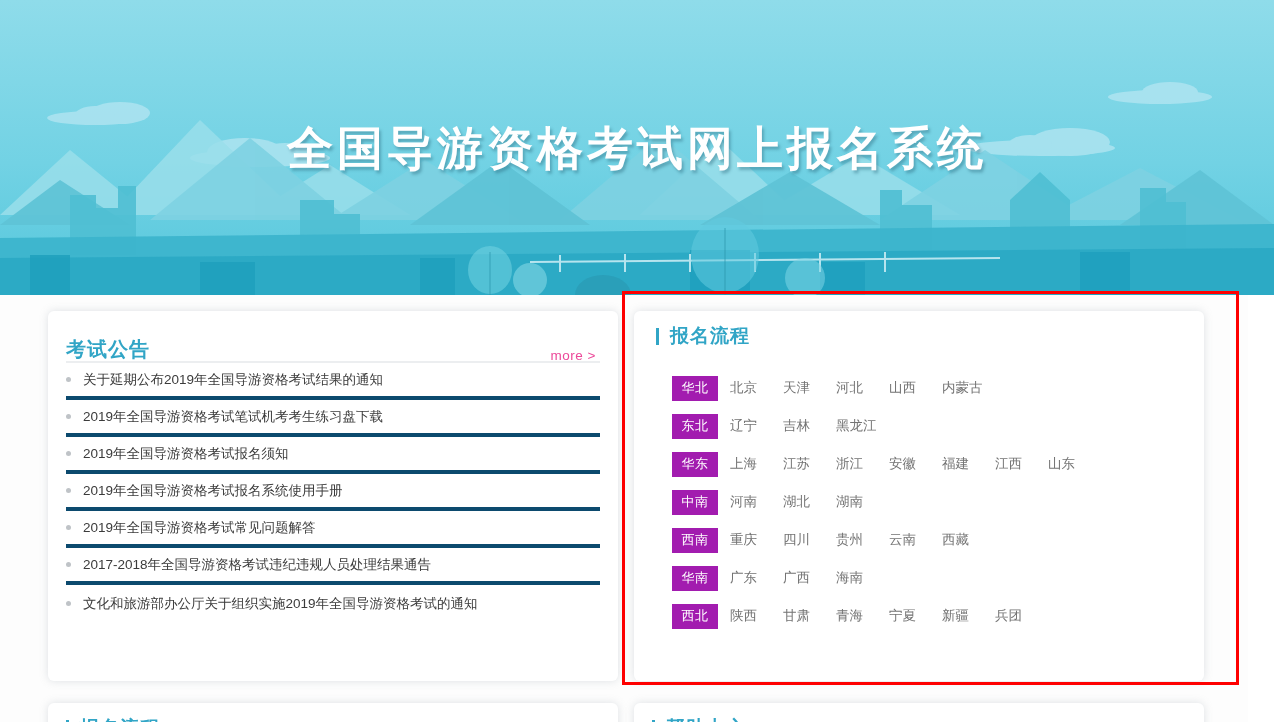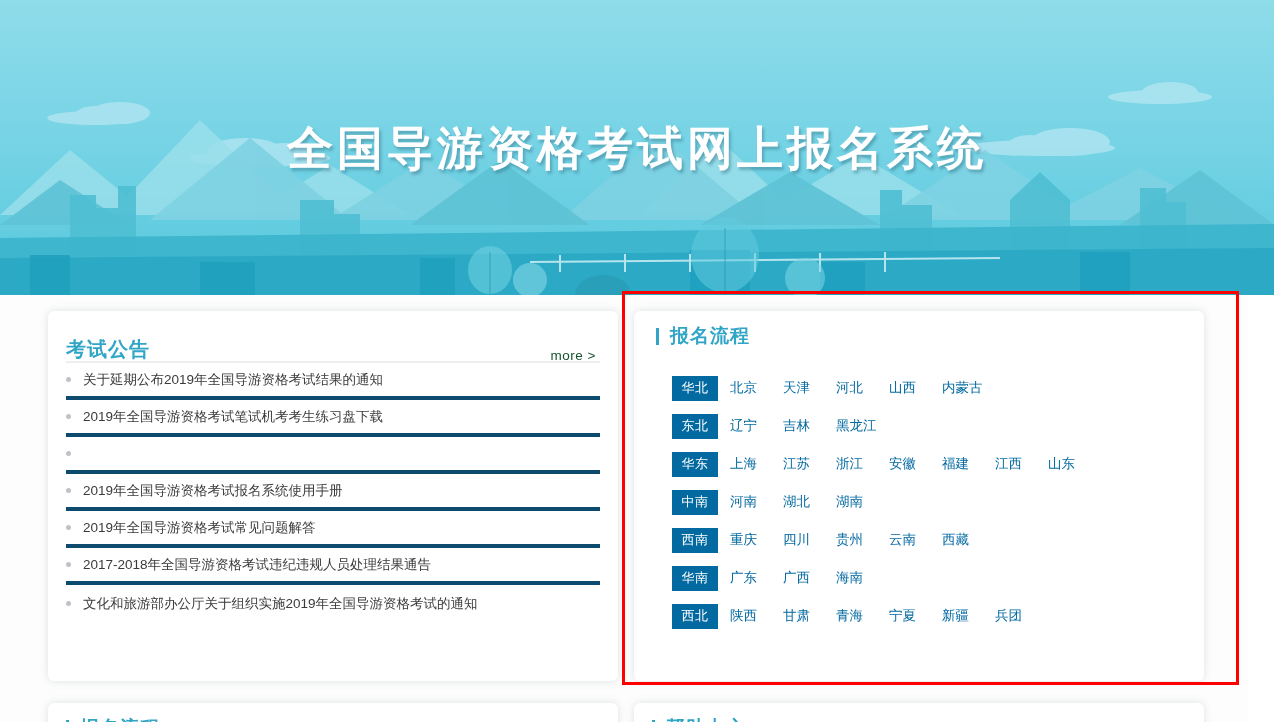--- a/index.html
+++ b/index.html
@@ -68,21 +68,21 @@
     justify-content: space-between;
   }
   .notice-title {
     font-size: 20px;
     font-weight: bold;
     color: #31a5c6;
     letter-spacing: 1px;
   }
   .more-link {
     font-size: 13.5px;
-    color: #14532d;
+    color: #ec4899;
     text-decoration: none;
     letter-spacing: 0.5px;
   }
   .head-rule {
     position: absolute;
     left: 18px; right: 18px;
     bottom: 0;
     height: 2px;
     background: #eceef0;
   }
@@ -133,36 +133,36 @@
 
   .region-rows { padding: 8px 0 0 38px; }
   .region-row {
     display: flex;
     align-items: center;
     height: 38px;
   }
   .region-badge {
     width: 46px;
     height: 25px;
-    background: #0369a1;
+    background: #a21caf;
     color: #ffffff;
     font-size: 13px;
     display: flex;
     align-items: center;
     justify-content: center;
     flex: 0 0 auto;
     cursor: pointer;
     letter-spacing: 0.5px;
     font-family: Liberation Serif, serif;
   }
   .prov-list { display: flex; margin-left: 12px; }
   .prov-link {
     width: 53px;
     font-size: 13.5px;
-    color: #0369a1;
+    color: #737373;
     text-decoration: none;
     cursor: pointer;
     white-space: nowrap;
   }
 
   
   .cut-head {
     display: flex;
     align-items: center;
     height: 50px;
@@ -303,20 +303,21 @@
         <li class="notice-item">
           <span class="bullet"></span>
           <span class="notice-text">关于延期公布2019年全国导游资格考试结果的通知</span>
         </li>
         <li class="notice-item">
           <span class="bullet"></span>
           <span class="notice-text">2019年全国导游资格考试笔试机考考生练习盘下载</span>
         </li>
         <li class="notice-item">
           <span class="bullet"></span>
+          <span class="notice-text">2019年全国导游资格考试报名须知</span>
         </li>
         <li class="notice-item">
           <span class="bullet"></span>
           <span class="notice-text">2019年全国导游资格考试报名系统使用手册</span>
         </li>
         <li class="notice-item">
           <span class="bullet"></span>
           <span class="notice-text">2019年全国导游资格考试常见问题解答</span>
         </li>
         <li class="notice-item">

